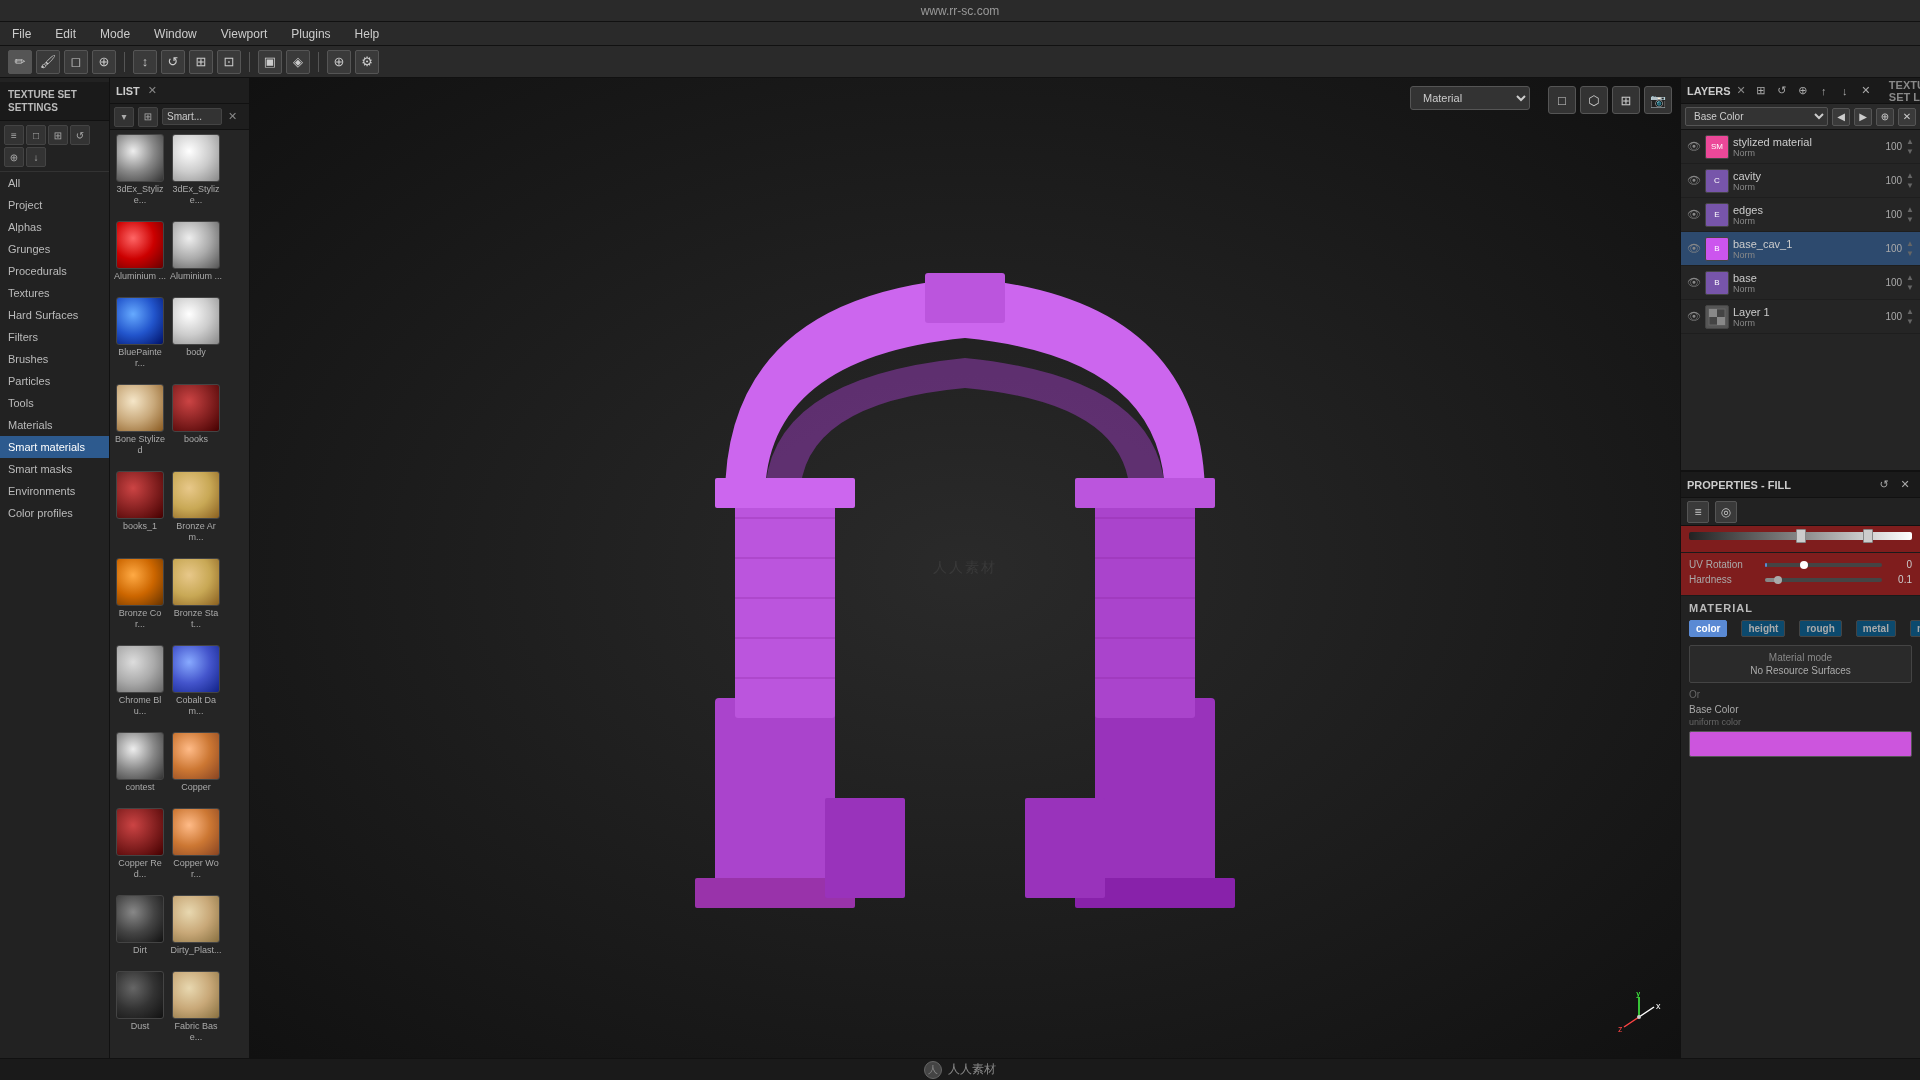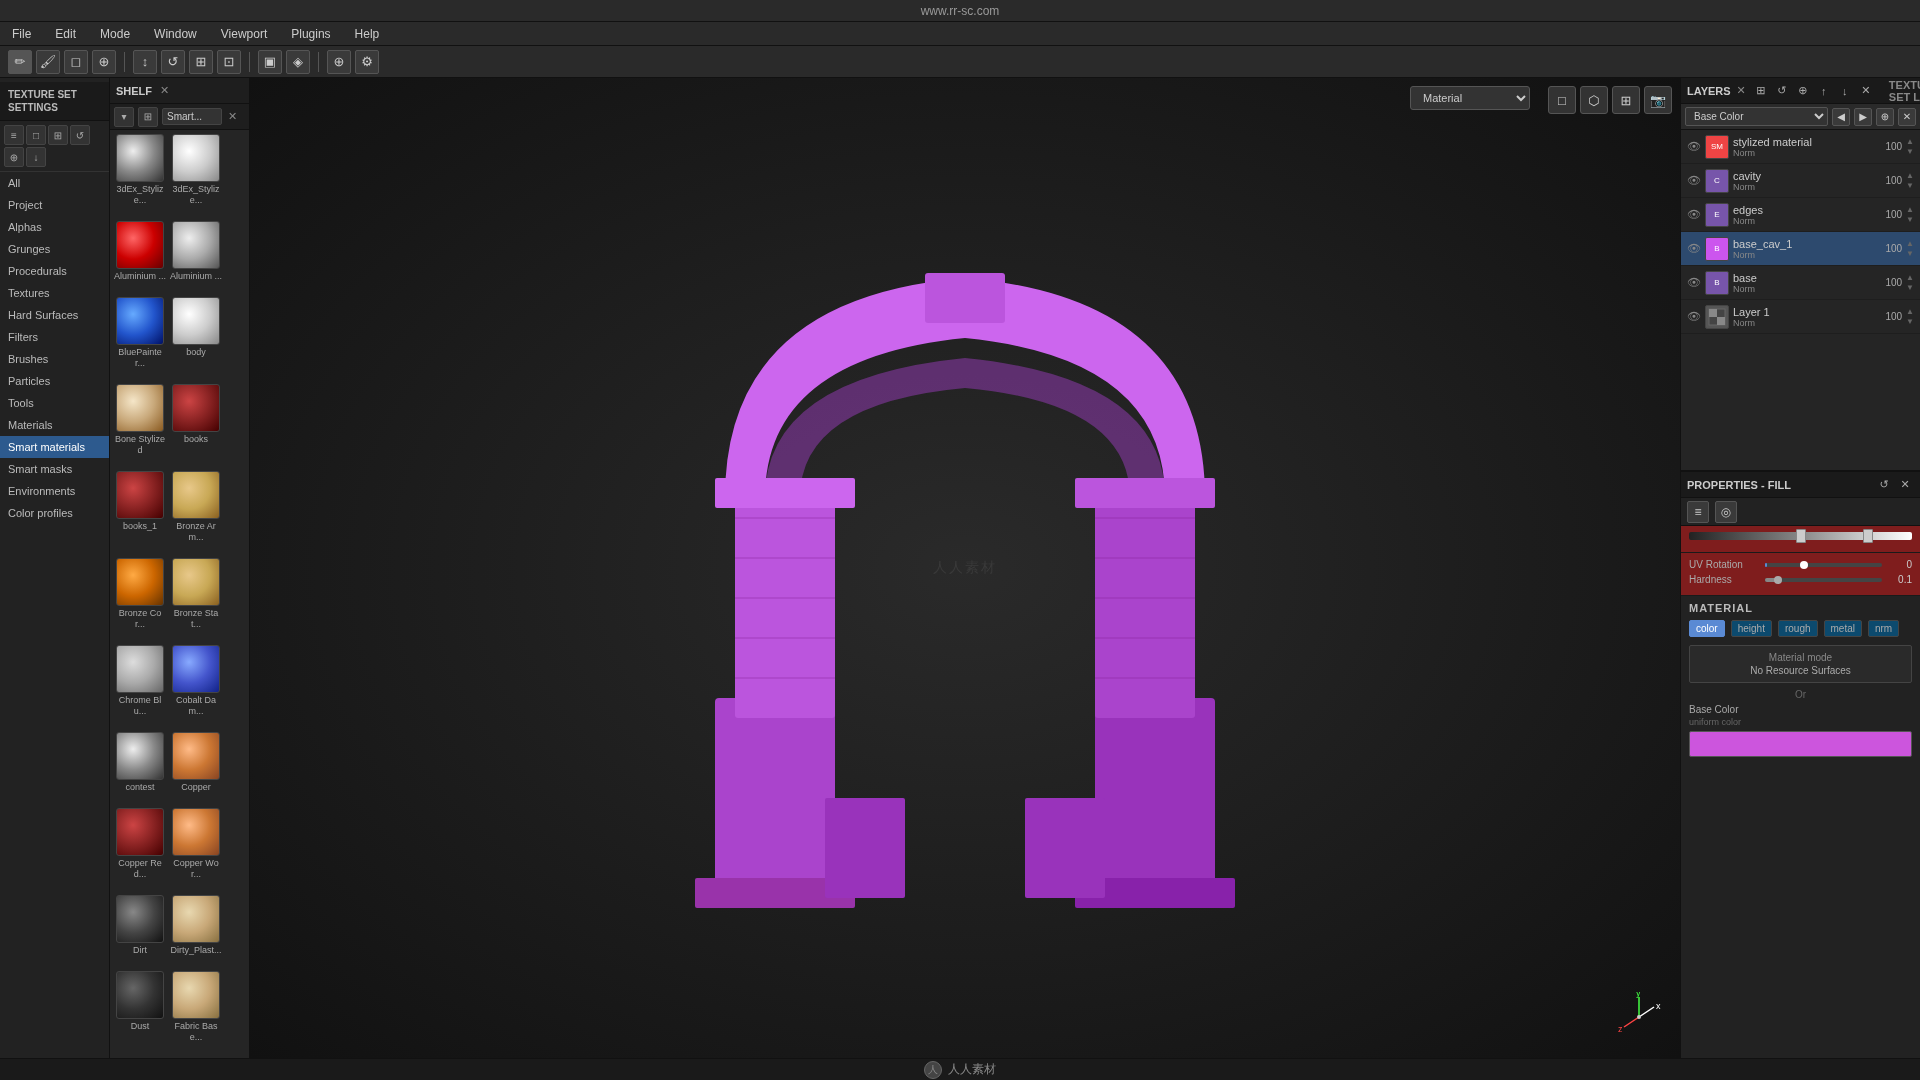--- a/index.html
+++ b/index.html
@@ -541,22 +541,23 @@
     .material-title {
       color: #bbb;
       font-size: 11px;
       font-weight: bold;
       margin-bottom: 6px;
       text-transform: uppercase;
       letter-spacing: 1px;
     }
     .material-tabs {
       display: flex;
-      gap: 6px;
+      gap: 14px;
       margin-bottom: 8px;
+      font-weight: bold;
     }
     .mat-tab {
       background: #0c4a6e;
       border: 1px solid #444;
       border-radius: 2px;
       color: #aaa;
       font-size: 10px;
       padding: 2px 6px;
       cursor: pointer;
     }
@@ -579,21 +580,21 @@
     }
     .mat-no-resource {
       color: #aaa;
       font-size: 10px;
       text-align: center;
       margin-top: 2px;
     }
     .mat-or {
       color: #666;
       font-size: 10px;
-      text-align: center;
+      text-align: left;
       margin: 4px 0;
     }
     .base-color-section {
       margin-top: 4px;
     }
     .base-color-label {
       color: #aaa;
       font-size: 10px;
       margin-bottom: 2px;
     }
@@ -750,21 +751,21 @@
         <div class="tss-nav-item">Tools</div>
         <div class="tss-nav-item">Materials</div>
         <div class="tss-nav-item active">Smart materials</div>
         <div class="tss-nav-item">Smart masks</div>
         <div class="tss-nav-item">Environments</div>
         <div class="tss-nav-item">Color profiles</div>
       </div>
 
       <div class="shelf-panel">
         <div class="shelf-header">
-          <span class="shelf-title">SHELF</span>
+          <span class="shelf-title">LIST</span>
           <span class="shelf-close">✕</span>
         </div>
         <div class="shelf-toolbar">
           <div class="tss-icon-btn">▾</div>
           <div class="tss-icon-btn">⊞</div>
           <input class="shelf-search" value="Smart..." style="">
           <span class="shelf-close">✕</span>
         </div>
         <div class="shelf-grid">
           <div class="shelf-item">
@@ -965,21 +966,21 @@
       <button class="channel-btn">◀</button>
       <button class="channel-btn">▶</button>
       <button class="channel-btn">⊕</button>
       <button class="channel-btn">✕</button>
     </div>
 
     <div class="layer-list" style="max-height:340px;">
 
       <div class="layer-item">
         <div class="layer-eye">👁</div>
-        <div class="layer-thumb" style="background:#ef4444;">
+        <div class="layer-thumb" style="background:#ec4899;">
           <span style="color:#fff;font-size:8px;">SM</span>
         </div>
         <div class="layer-info">
           <div class="layer-name">stylized material</div>
           <div class="layer-mode">Norm</div>
         </div>
         <div class="layer-opacity">100</div>
         <div class="layer-arrows">
           <span class="layer-arrow">▲</span>
           <span class="layer-arrow">▼</span>

